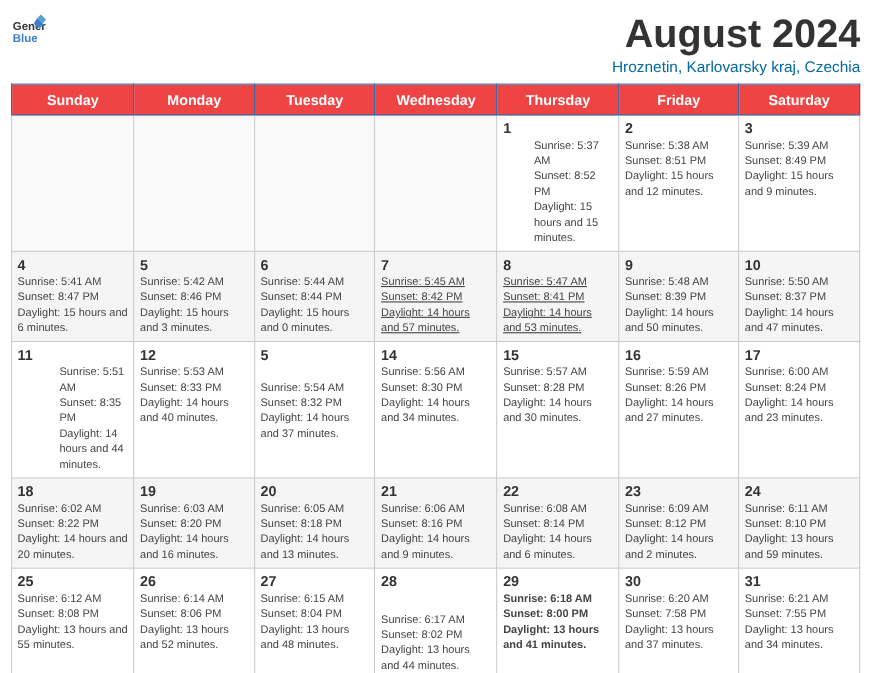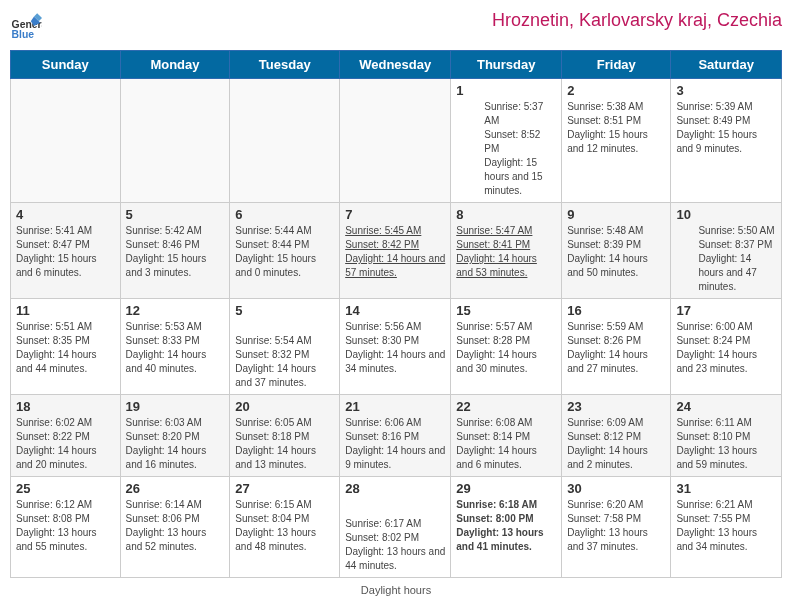--- a/index.html
+++ b/index.html
@@ -27,29 +27,29 @@
     }
     .title-area {
       text-align: right;
     }
     .month-year {
       font-size: 36px;
       font-weight: bold;
       color: #333;
     }
     .location {
-      font-size: 18px;
-      color: #be185d;
+      font-size: 14px;
+      color: #0369a1;
     }
     .calendar {
       width: 100%;
       border-collapse: collapse;
     }
     .calendar th {
-      background-color: #0369a1;
+      background-color: #ef4444;
       color: #fff;
       font-size: 13px;
       font-weight: bold;
       padding: 6px 4px;
       text-align: center;
       border: 1px solid #2d6ab0;
     }
     .calendar td {
       border: 1px solid #ccc;
       vertical-align: top;
@@ -97,20 +97,21 @@
 <div class="header-area">
   <div class="logo">
     <svg class="logo-icon" viewBox="0 0 40 40" xmlns="http://www.w3.org/2000/svg">
       <text x="2" y="22" font-size="13" font-weight="bold" fill="#333">General</text>
       <text x="2" y="35" font-size="13" font-weight="bold" fill="#3a7dc9">Blue</text>
       <polygon points="30,8 38,16 30,20 26,14" fill="#3a7dc9"></polygon>
       <polygon points="34,4 40,10 36,14 30,8" fill="#5a9fd4"></polygon>
     </svg>
   </div>
   <div class="title-area">
+    <div class="month-year">August 2024</div>
     <div class="location">Hroznetin, Karlovarsky kraj, Czechia</div>
   </div>
 </div>
 
 <table class="calendar">
   <thead>
     <tr>
       <th>Sunday</th>
       <th>Monday</th>
       <th>Tuesday</th>
@@ -177,29 +178,29 @@
 Daylight: 14 hours and 53 minutes.</div>
         </td>
         <td>
           <span class="day-number">9</span>
           <div class="day-info" style="white-space: pre-line;">Sunrise: 5:48 AM
 Sunset: 8:39 PM
 Daylight: 14 hours and 50 minutes.</div>
         </td>
         <td>
           <span class="day-number">10</span>
-          <div class="day-info" style="white-space: pre-line; margin-left: 22px;">Sunrise: 5:50 AM
+          <div class="day-info" style="white-space: pre-line;">Sunrise: 5:50 AM
 Sunset: 8:37 PM
 Daylight: 14 hours and 47 minutes.</div>
         </td>
       </tr>
       <tr class="row-odd">
         <td>
           <span class="day-number">11</span>
-          <div class="day-info" style="white-space: pre-line;">Sunrise: 5:51 AM
+          <div class="day-info" style="white-space: pre-line; margin-left: 38px;">Sunrise: 5:51 AM
 Sunset: 8:35 PM
 Daylight: 14 hours and 44 minutes.</div>
         </td>
         <td>
           <span class="day-number">12</span>
           <div class="day-info" style="white-space: pre-line;">Sunrise: 5:53 AM
 Sunset: 8:33 PM
 Daylight: 14 hours and 40 minutes.</div>
         </td>
         <td>

